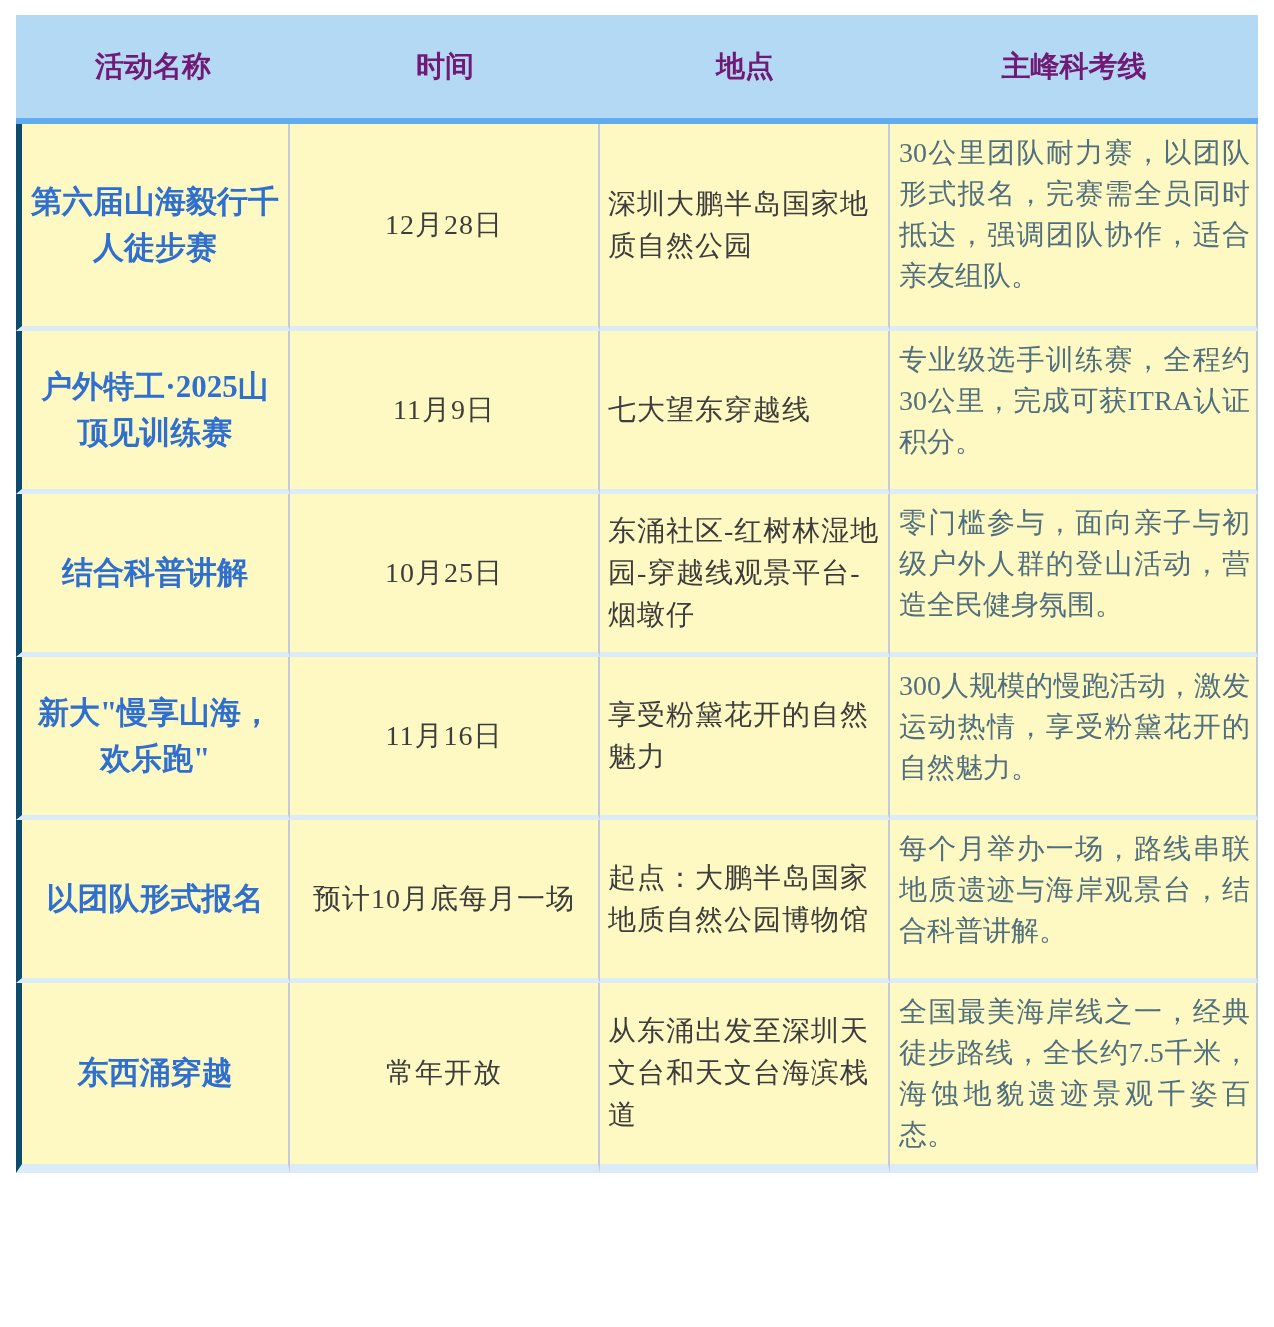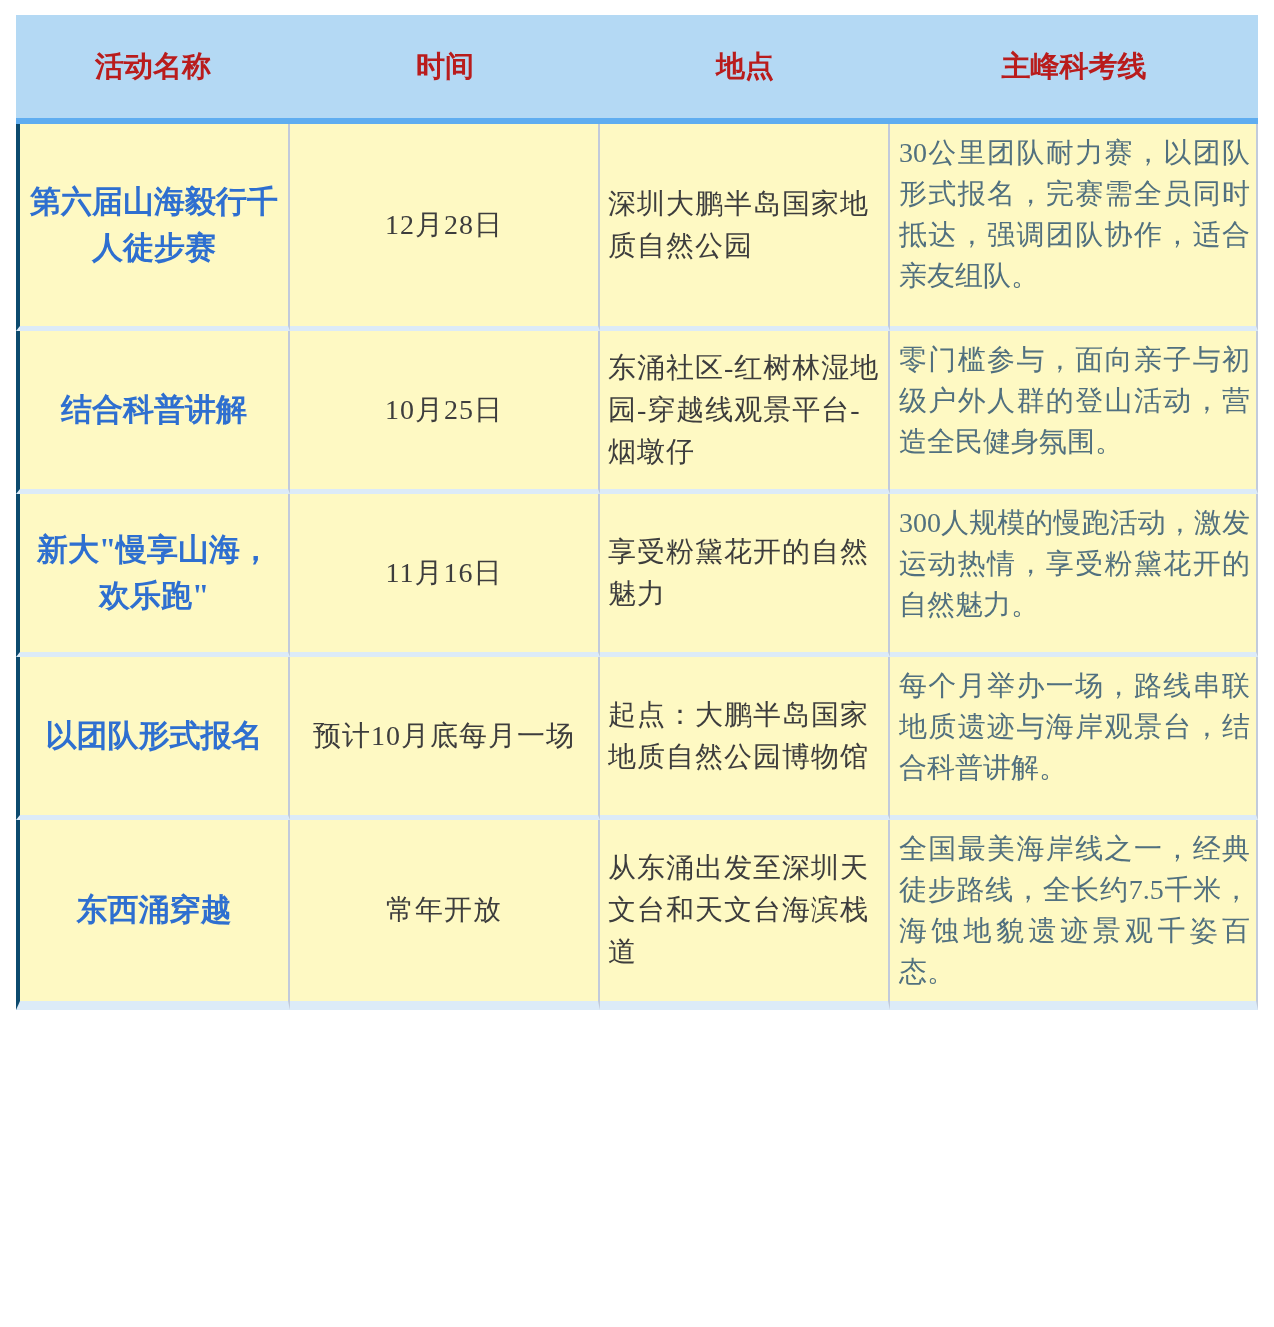--- a/index.html
+++ b/index.html
@@ -23,41 +23,41 @@
   }
   table.events-table th,
   table.events-table td {
     box-sizing: border-box;
     overflow: hidden;
   }
   
   thead tr { height: 109px; }
   thead th {
     background: #b4d9f4;
-    color: #b91c1c;
+    color: #701a75;
     font-family: "Liberation Sans", sans-serif;
     font-weight: bold;
     font-size: 29px;
     text-align: center;
     vertical-align: middle;
     border-bottom: 6px solid #5fadf0;
     padding: 17px;
   }
   
   tbody tr { height: 163px; }
   tbody tr:first-child { height: 207px; }
   tbody td {
     background: #fef9c3;
     border-right: 2px solid #c2cbdb;
     border-bottom: 5px solid #dcebf8;
     vertical-align: middle;
     font-family: "Liberation Serif", serif;
     padding: 8px 8px;
   }
-  tbody td:first-child { border-left: 4px solid #0c4a6e; }
+  tbody td:first-child { border-left: 6px solid #0c4a6e; }
   tbody tr:last-child td { border-bottom-width: 9px; }
 
   td.cell-name {
     color: #2e6fd0;
     font-weight: bold;
     font-size: 31px;
     text-align: center;
     line-height: 1.5;
   }
   td.cell-time {
@@ -103,20 +103,26 @@
         </tr>
     </thead>
     <tbody id="table-body">
         <tr>
           <td class="cell-name">第六届山海毅行千人徒步赛</td>
           <td class="cell-time">12月28日</td>
           <td class="cell-location">深圳大鹏半岛国家地质自然公园</td>
           <td class="cell-content">30公里团队耐力赛，以团队形式报名，完赛需全员同时抵达，强调团队协作，适合亲友组队。</td>
         </tr>
         <tr>
+          <td class="cell-name">户外特工·2025山顶见训练赛</td>
+          <td class="cell-time">11月9日</td>
+          <td class="cell-location">七大望东穿越线</td>
+          <td class="cell-content">专业级选手训练赛，全程约30公里，完成可获ITRA认证积分。</td>
+        </tr>
+        <tr>
           <td class="cell-name">结合科普讲解</td>
           <td class="cell-time">10月25日</td>
           <td class="cell-location">东涌社区-红树林湿地园-穿越线观景平台-烟墩仔</td>
           <td class="cell-content">零门槛参与，面向亲子与初级户外人群的登山活动，营造全民健身氛围。</td>
         </tr>
         <tr>
           <td class="cell-name">新大"慢享山海，欢乐跑"</td>
           <td class="cell-time">11月16日</td>
           <td class="cell-location">享受粉黛花开的自然魅力</td>
           <td class="cell-content">300人规模的慢跑活动，激发运动热情，享受粉黛花开的自然魅力。</td>

